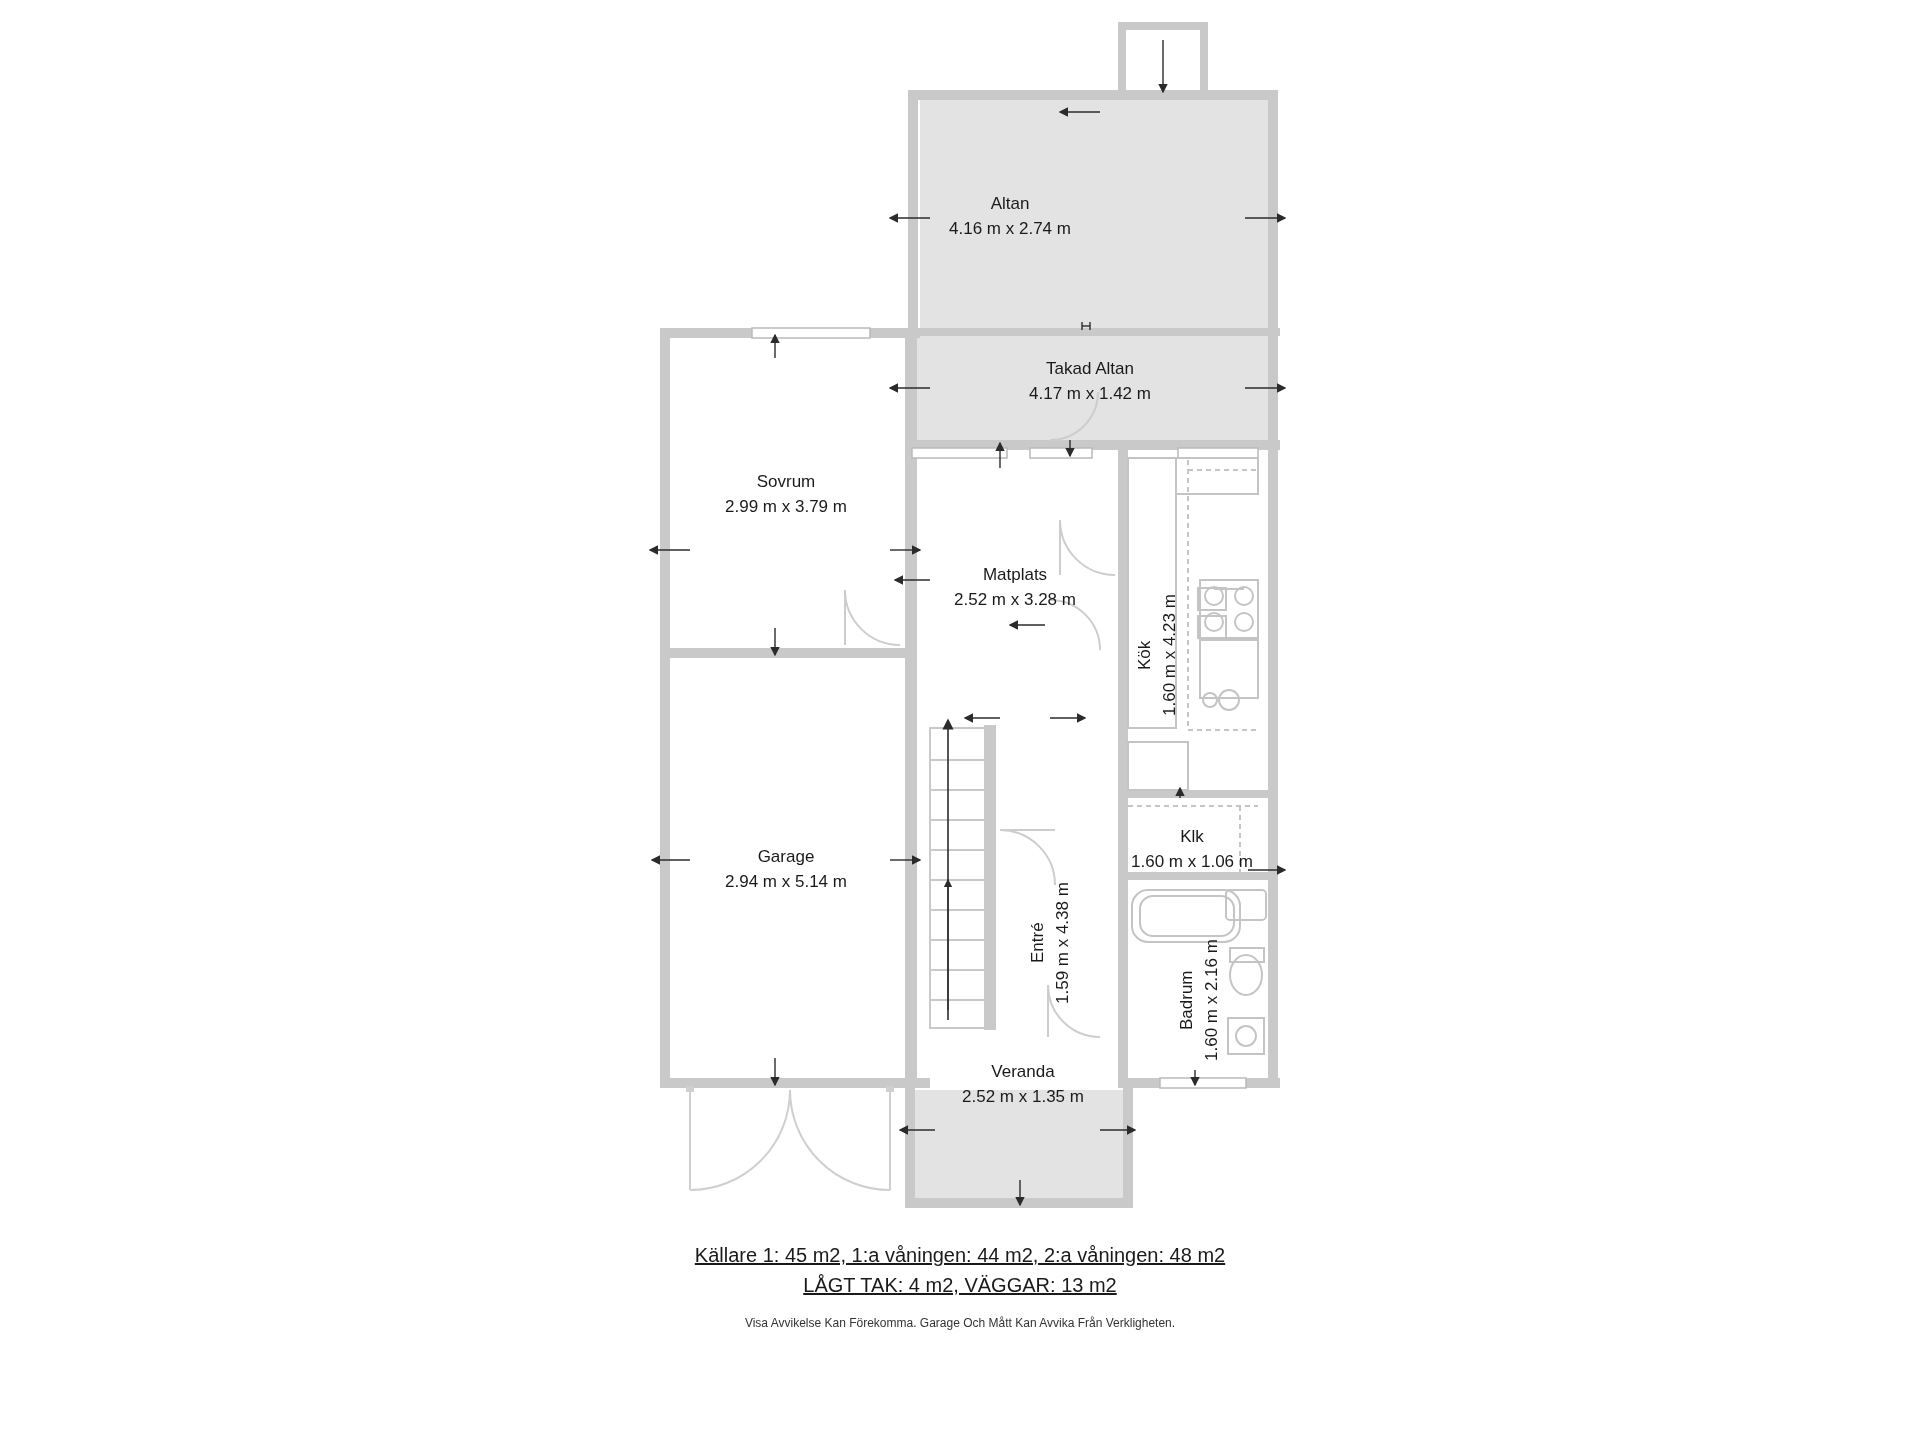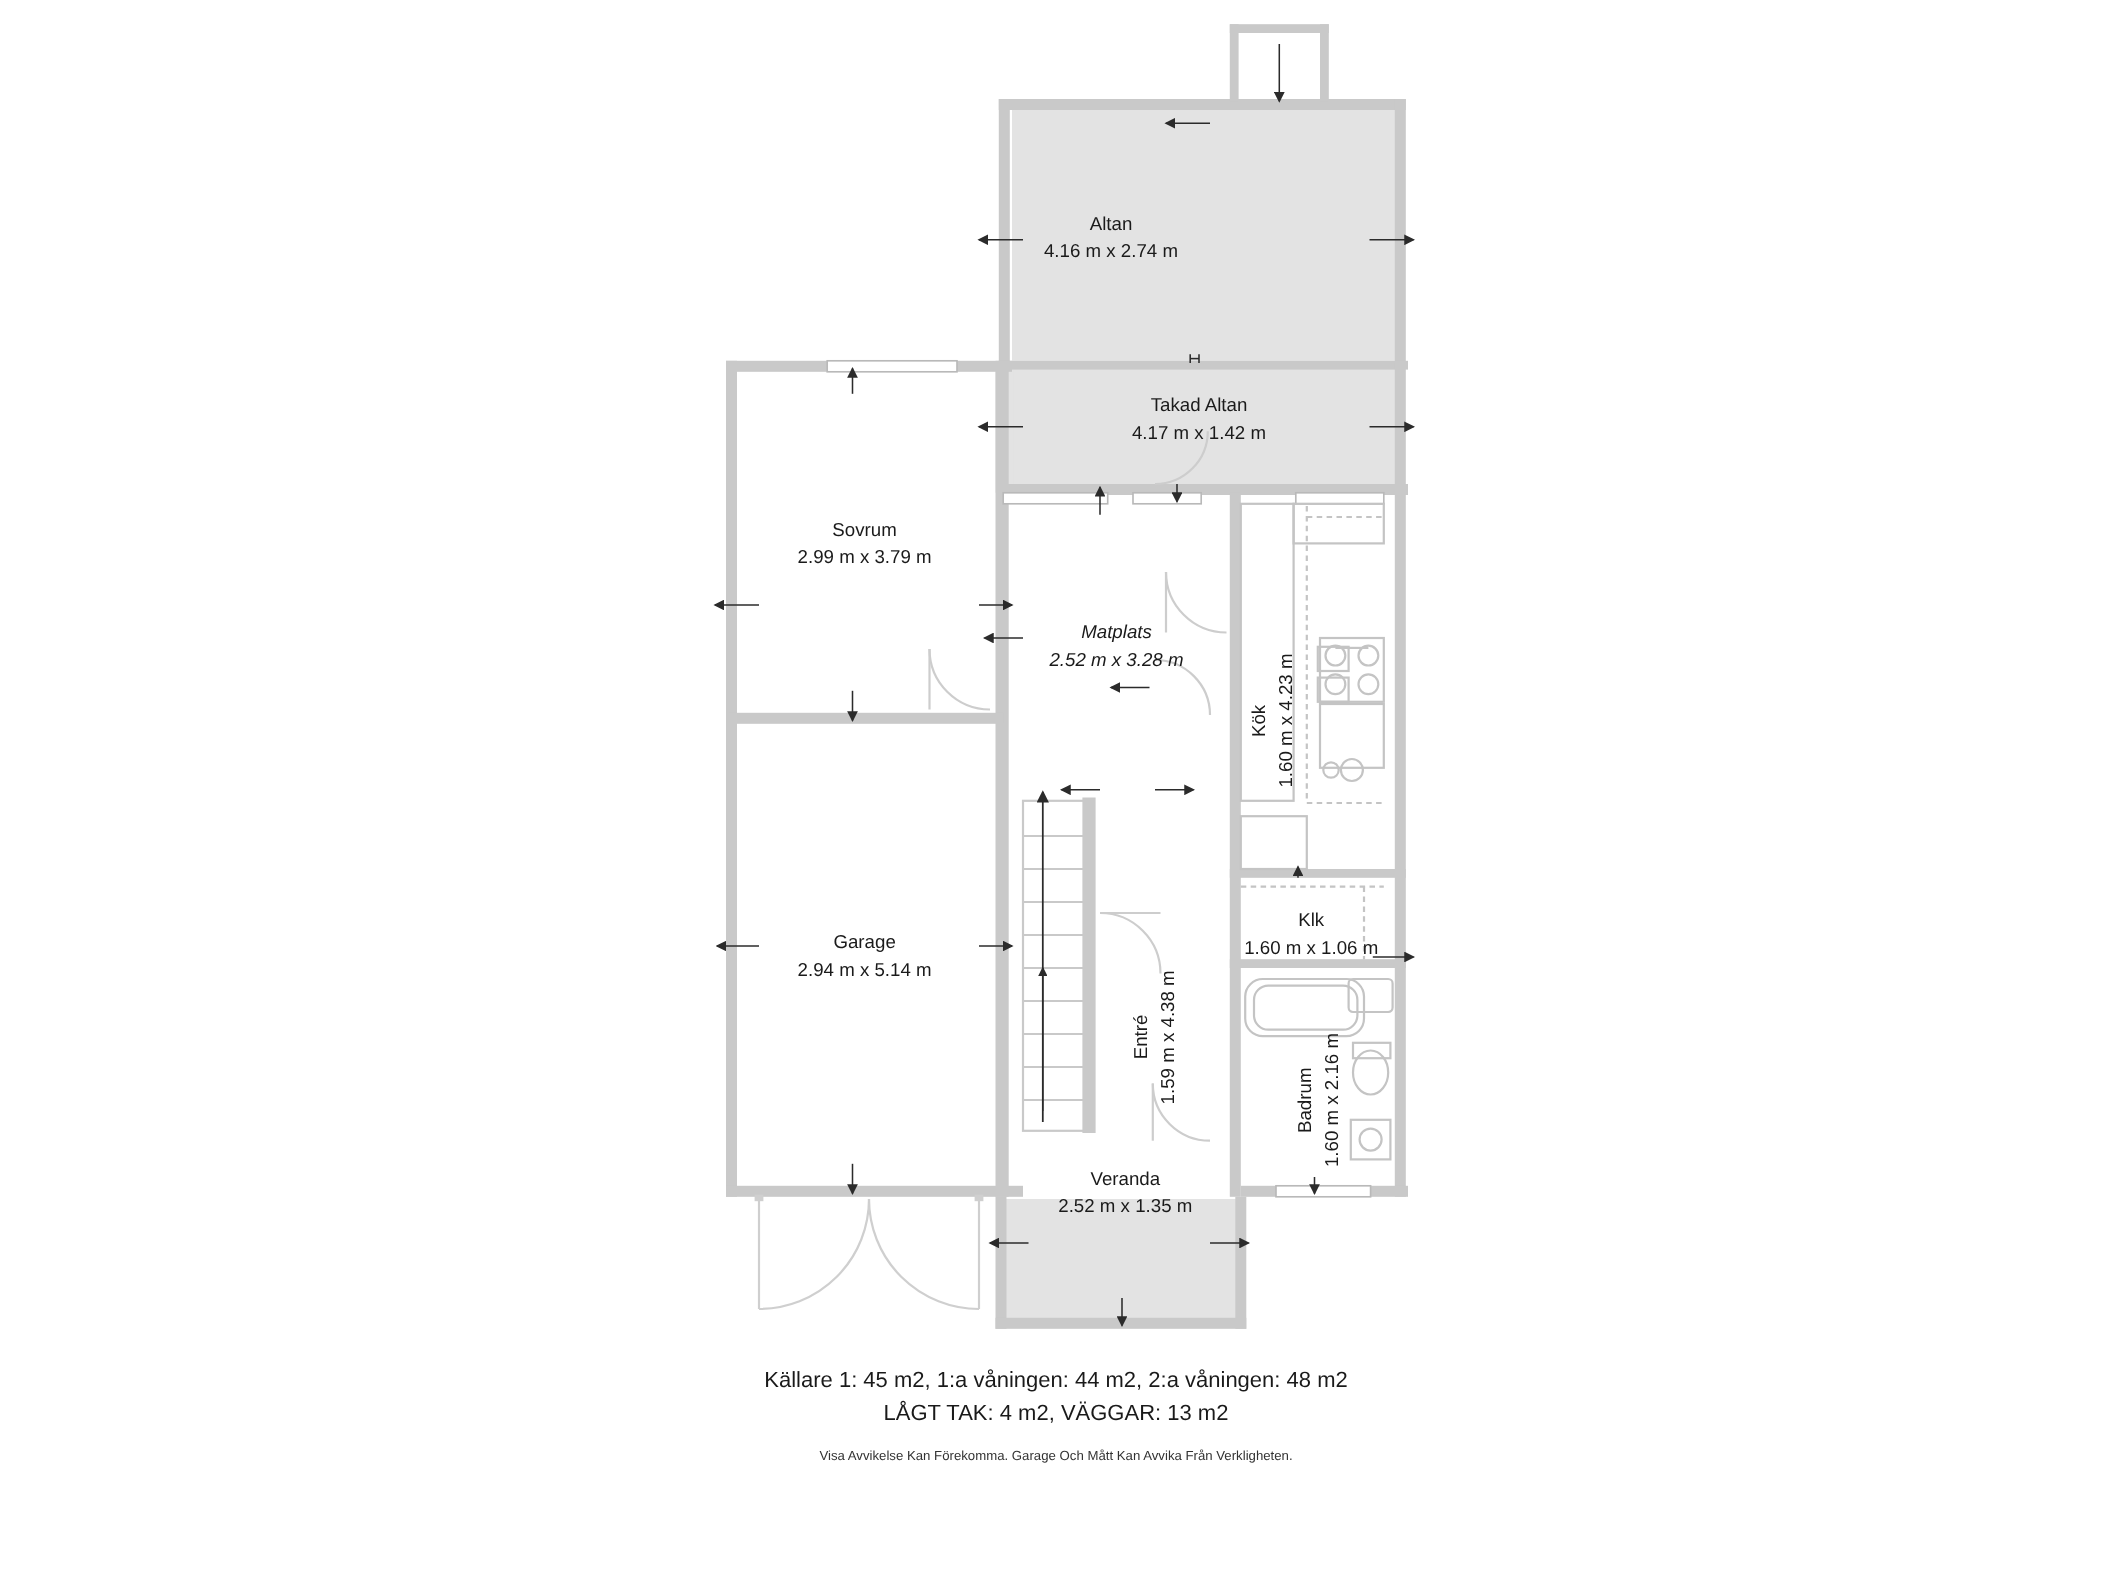--- a/index.html
+++ b/index.html
@@ -51,20 +51,21 @@
   }
   .footer .total {
     font-size: 24px;
     font-weight: bold;
     letter-spacing: .2px;
     margin-bottom: 8px;
   }
   .footer .line {
     font-size: 20px;
     line-height: 1.5;
+    text-decoration: underline;
   }
   .footer .disclaimer {
     font-size: 12px;
     color: #333;
     margin-top: 16px;
   }
 </style>
 </head>
 <body>
 
@@ -282,21 +283,21 @@
 <div class="room-label" style="left:1090px; top:357px; width:240px; margin-left:-120px;">
   <span>Takad Altan</span>
   <span class="dim">4.17 m x 1.42 m</span>
 </div>
 
 <div class="room-label" style="left:786px; top:470px; width:240px; margin-left:-120px;">
   <span>Sovrum</span>
   <span class="dim">2.99 m x 3.79 m</span>
 </div>
 
-<div class="room-label" style="left:1015px; top:563px; width:240px; margin-left:-120px;font-style:italic;">
+<div class="room-label" style="left:1015px; top:563px; width:240px; margin-left:-120px;">
   <span>Matplats</span>
   <span class="dim">2.52 m x 3.28 m</span>
 </div>
 
 <div class="room-label vertical" style="left:1133px; top:540px; height:230px;">
   <span>Kök</span>
   <span class="dim">1.60 m x 4.23 m</span>
 </div>
 
 <div class="room-label" style="left:786px; top:845px; width:240px; margin-left:-120px;">

